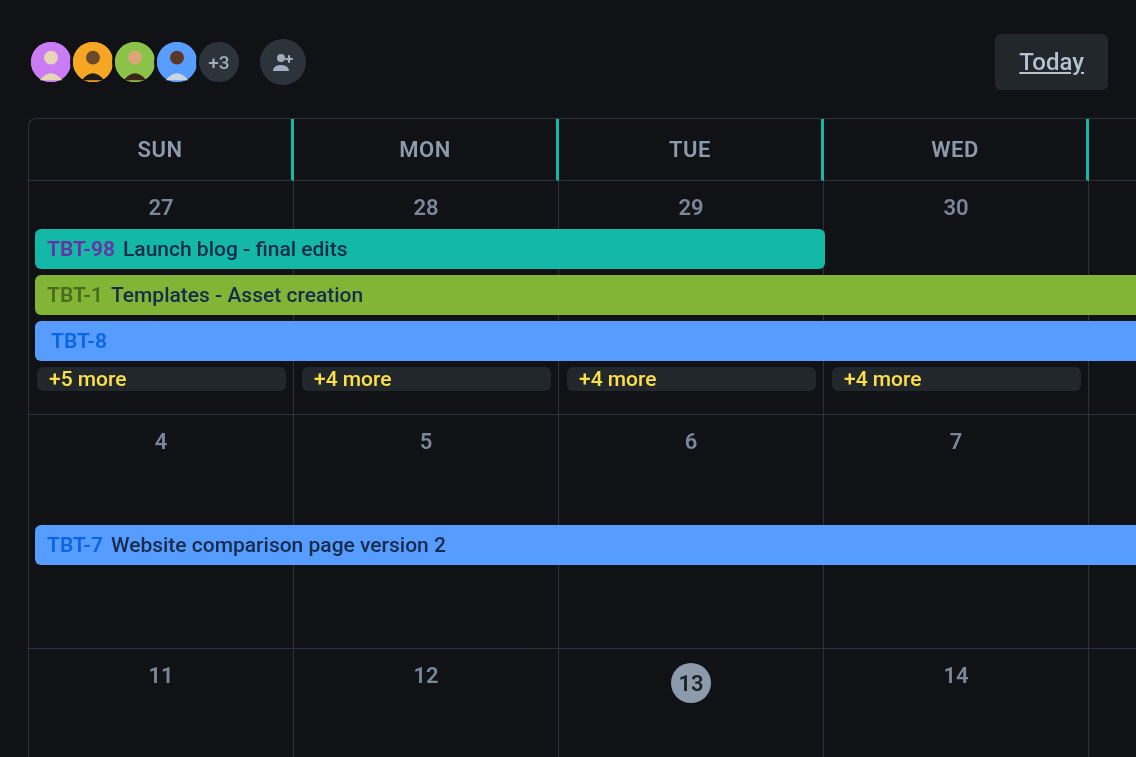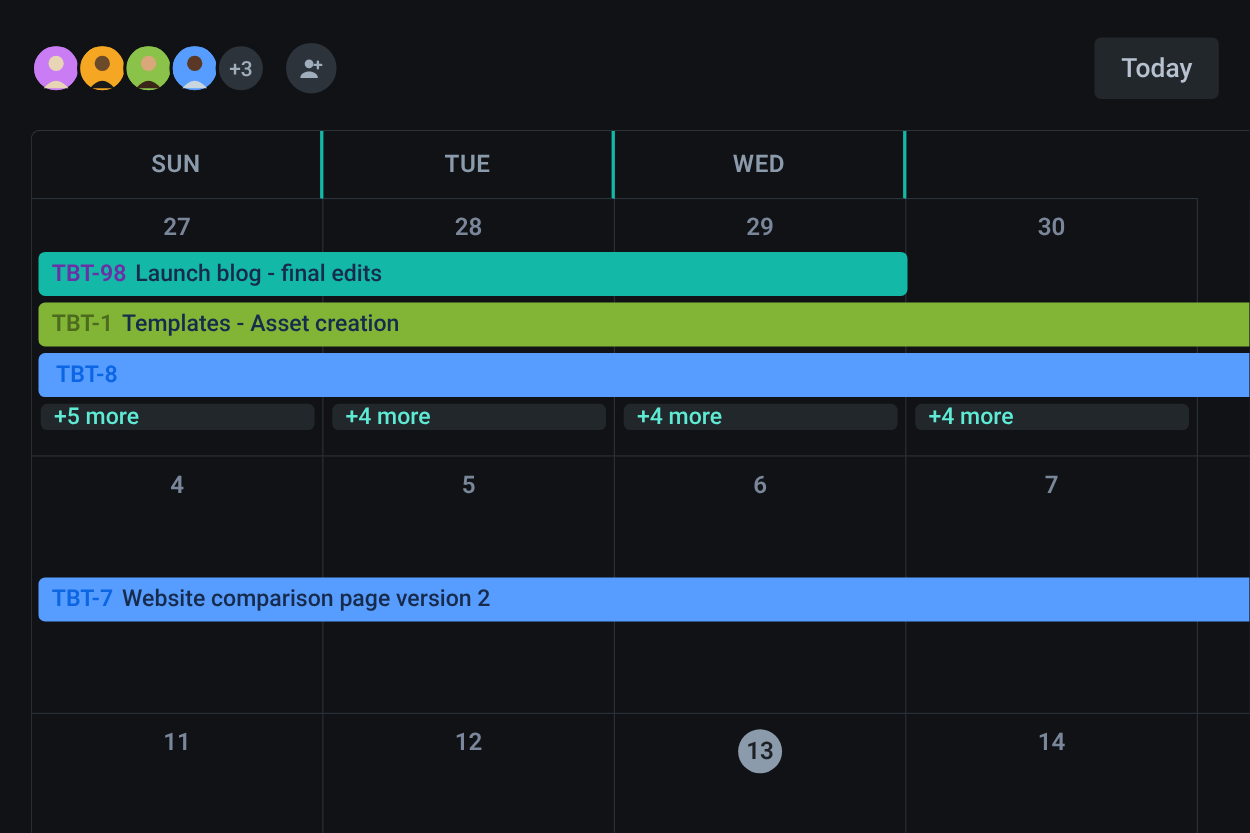--- a/index.html
+++ b/index.html
@@ -50,20 +50,21 @@
     cursor: pointer;
   }
   .today-btn {
     background: #22272B;
     border-radius: 6px;
     padding: 14px 24px;
     font-size: 24px;
     color: #B6C2CF;
     cursor: pointer;
     font-weight: 500;
+    text-decoration: underline;
   }
 
   .calendar {
     position: relative;
     margin-left: 28px;
     border: 1px solid #2C333A;
     border-right: none;
     border-bottom: none;
     border-radius: 8px 0 0 0;
     overflow: hidden;
@@ -152,21 +153,21 @@
     pointer-events: none;
   }
   .more-pill {
     margin: 0 8px;
     background: #22272B;
     border-radius: 6px;
     display: flex;
     align-items: center;
     padding: 0 12px;
     font-size: 21px;
-    color: #5eead4;
+    color: #fde047;
     font-weight: 500;
     pointer-events: auto;
     cursor: pointer;
   }
 
   .week1 .cell { height: 234px; }
   .week2 .cell { height: 234px; }
   .week3 .cell { height: 160px; }
 </style>
 </head>
@@ -213,20 +214,21 @@
       </svg>
     </div>
   </div>
   <div class="today-btn">Today</div>
 </div>
 
 <div class="calendar">
 
   <div class="grid">
     <div class="day-header">SUN</div>
+    <div class="day-header">MON</div>
     <div class="day-header">TUE</div>
     <div class="day-header">WED</div>
     <div class="day-header"></div>
   </div>
 
   <div class="week week1">
     <div class="cell">
         <div class="date-num">27</div>
       </div>
     <div class="cell">

